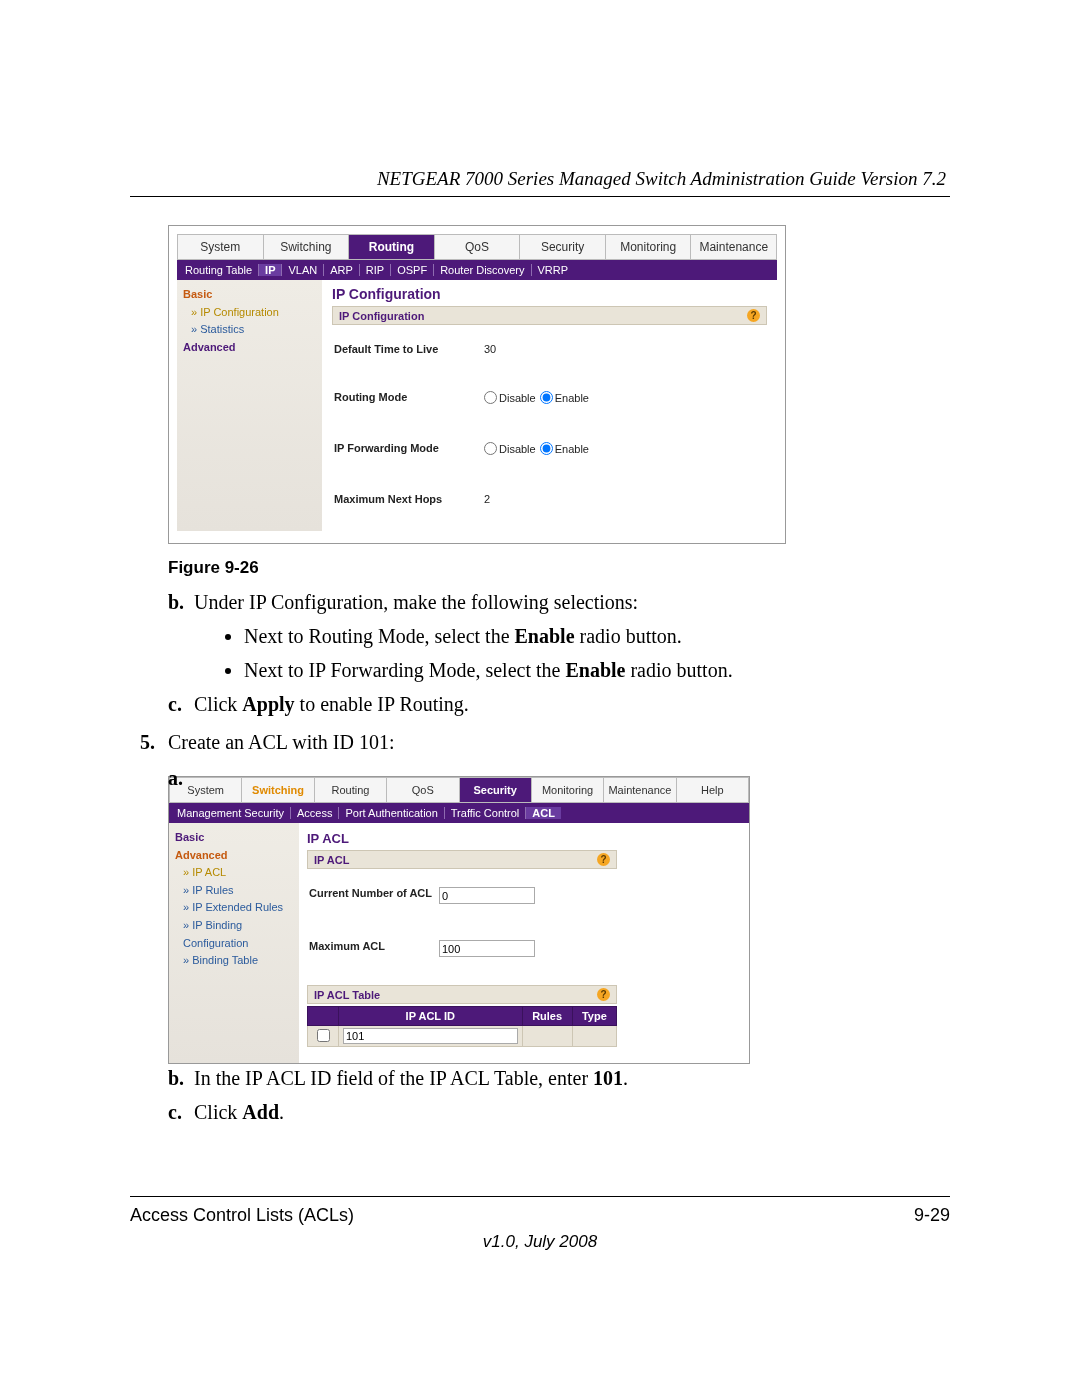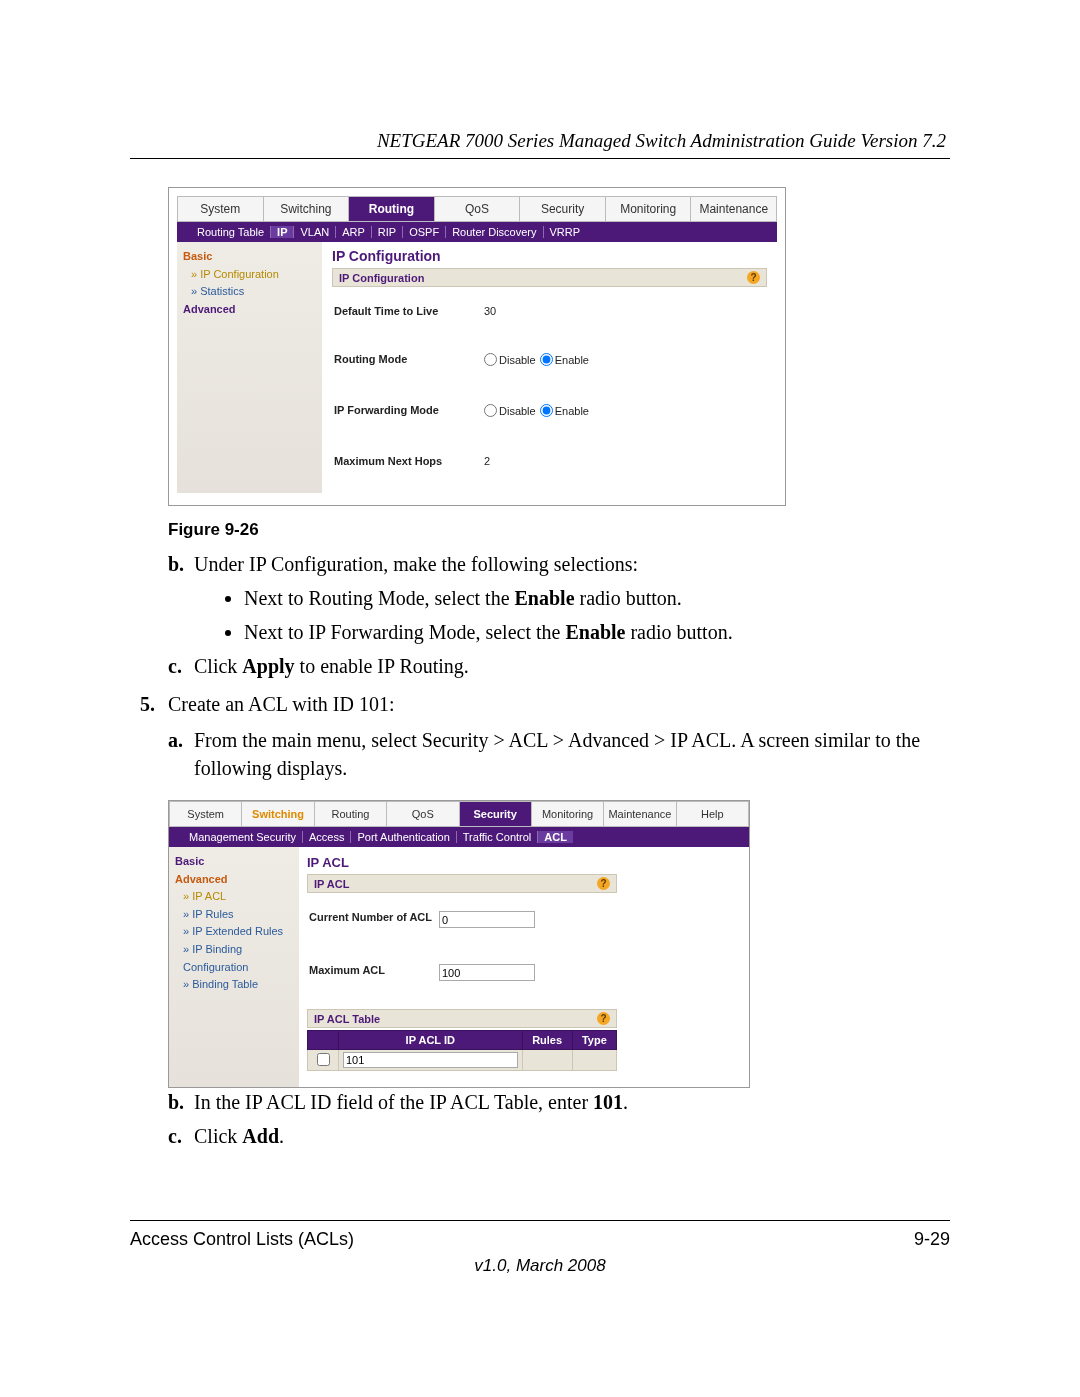--- a/index.html
+++ b/index.html
@@ -8,20 +8,21 @@
     background: #fff;
     font-family: "Times New Roman", Times, serif;
     color: #000;
     width: 1080px;
   }
   .page {
     box-sizing: border-box;
     width: 1080px;
     padding: 130px 130px 60px 130px;
     position: relative;
+    margin-top: 38px;
   }
   .doc-header {
     text-align: right;
     font-style: italic;
     font-size: 19px;
     margin-bottom: 6px;
     padding-right: 4px;
   }
   hr.rule {
     border: none;
@@ -77,21 +78,21 @@
   .tabbar .tab:last-child { border-right: none; }
   .tabbar .tab.active {
     background: #4d1979;
     color: #fff;
     font-weight: bold;
   }
   .subnav {
     background: #4d1979;
     color: #fff;
     font-size: 11px;
-    padding: 4px 14px;
+    padding: 4px 2px;
     display: flex;
     gap: 0;
   }
   .subnav span {
     padding: 0 6px;
     border-right: 1px solid #8e6bb0;
     white-space: nowrap;
   }
   .subnav span:last-child { border-right: none; }
   .subnav .sel { background: #6a3ca0; font-weight: bold; }
@@ -358,21 +359,20 @@
       </li>
     </ol>
 
     <ol class="num">
       <li>
         <span class="marker">5.</span>
         <span>Create an ACL with ID 101:</span>
         <ol class="alpha" style="padding-left:0; margin-top:8px;">
           <li>
             <span class="marker">a.</span>
-            <span>From the main menu, select Security &gt; ACL &gt; Advanced &gt; IP ACL. A screen similar to the following displays.</span>
           </li>
         </ol>
       </li>
     </ol>
   </div>
 
   <div style="height:12px;"></div>
   <div class="shot s2">
     <div class="tabbar">
       <div class="tab">System</div>
@@ -454,15 +454,15 @@
         <span>Click </span><b>Add</b><span>.</span>
       </li>
     </ol>
   </div>
 
   <hr class="bottom-rule">
   <div class="footer-row">
     <span>Access Control Lists (ACLs)</span>
     <span>9-29</span>
   </div>
-  <div class="footer-version">v1.0, March 2008</div>
+  <div class="footer-version">v1.0, July 2008</div>
 
 </div>
 
 </body></html>

